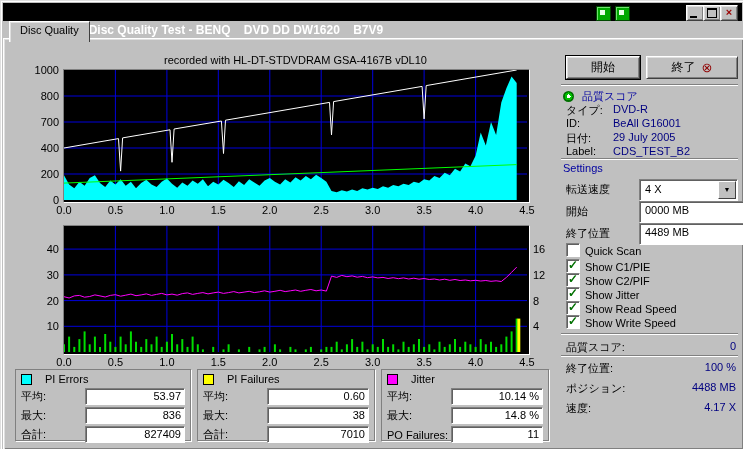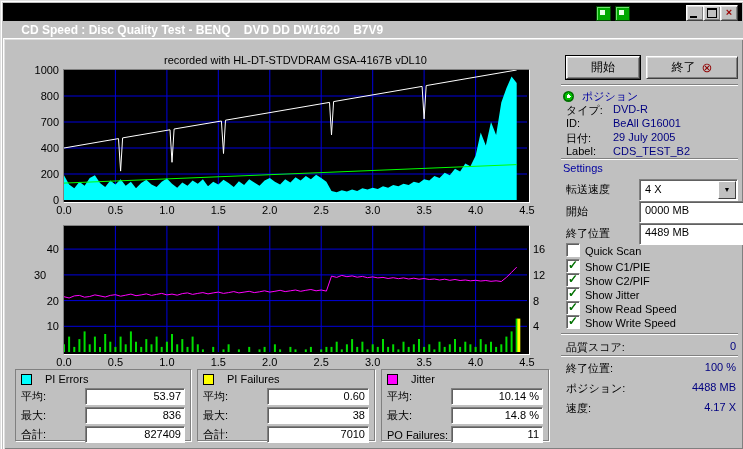--- a/index.html
+++ b/index.html
@@ -81,20 +81,21 @@
 
   <div class="titlebar">
     <span>CD Speed : Disc Quality Test - BENQ    DVD DD DW1620    B7V9</span>
     <span class="tb-icon tbi1"><i></i></span>
     <span class="tb-icon tbi2"><i></i></span>
     <span class="caption-btn btn-min"><span class="glyph-min"></span></span>
     <span class="caption-btn btn-max"><span class="glyph-max"></span></span>
     <span class="caption-btn btn-close">×</span>
   </div>
 
+  <div class="tab">Disc Quality</div>
   <div class="tabpage"></div>
 
   <div class="recorded">recorded with HL-DT-STDVDRAM GSA-4167B vDL10</div>
 
   <div class="plot plot-top">
     <svg id="svg-top" width="463" height="130">
         <line x1="51.4" y1="0" x2="51.4" y2="130" stroke="#0000dd"></line>
         <line x1="102.9" y1="0" x2="102.9" y2="130" stroke="#0000dd"></line>
         <line x1="154.3" y1="0" x2="154.3" y2="130" stroke="#0000dd"></line>
         <line x1="205.8" y1="0" x2="205.8" y2="130" stroke="#0000dd"></line>
@@ -272,21 +273,21 @@
   </div>
   <div class="btn3d btn-exit">
     <span>終了</span>
     <span class="exit-icon">⊗</span>
   </div>
 
   <div class="hrline" style="top:83px"></div>
 
   <div class="section-head" style="top:88px">
     <span class="disc-icon"></span>
-    <span>ポジション</span>
+    <span>品質スコア</span>
   </div>
 
   <div class="inforow" style="top:102px">
     <span class="ilab">タイプ:</span>
     <span class="ival">DVD-R</span>
   </div>
   <div class="inforow" style="top:116px">
     <span class="ilab">ID:</span>
     <span class="ival">BeAll G16001</span>
   </div>
@@ -374,20 +375,20 @@
     <span class="tick" style="left: 103.444px; top: 355px; width: 22px; text-align: center;">0.5</span>
     <span class="tick" style="left: 154.889px; top: 355px; width: 22px; text-align: center;">1.0</span>
     <span class="tick" style="left: 206.333px; top: 355px; width: 22px; text-align: center;">1.5</span>
     <span class="tick" style="left: 257.778px; top: 355px; width: 22px; text-align: center;">2.0</span>
     <span class="tick" style="left: 309.222px; top: 355px; width: 22px; text-align: center;">2.5</span>
     <span class="tick" style="left: 360.667px; top: 355px; width: 22px; text-align: center;">3.0</span>
     <span class="tick" style="left: 412.111px; top: 355px; width: 22px; text-align: center;">3.5</span>
     <span class="tick" style="left: 463.556px; top: 355px; width: 22px; text-align: center;">4.0</span>
     <span class="tick" style="left: 515px; top: 355px; width: 22px; text-align: center;">4.5</span>
     <span class="tick" style="left: 20px; top: 242.143px; width: 38px; text-align: right;">40</span>
-    <span class="tick" style="left: 20px; top: 267.857px; width: 38px; text-align: center;">30</span>
+    <span class="tick" style="left: 20px; top: 267.857px; width: 38px; text-align: right;">30</span>
     <span class="tick" style="left: 20px; top: 293.571px; width: 38px; text-align: right;">20</span>
     <span class="tick" style="left: 20px; top: 319.286px; width: 38px; text-align: right;">10</span>
     <span class="tick" style="left: 532px; top: 242.143px; width: 22px; text-align: left;">16</span>
     <span class="tick" style="left: 532px; top: 267.857px; width: 22px; text-align: left;">12</span>
     <span class="tick" style="left: 532px; top: 293.571px; width: 22px; text-align: left;">8</span>
     <span class="tick" style="left: 532px; top: 319.286px; width: 22px; text-align: left;">4</span>
   </div>
 
 </body></html>

